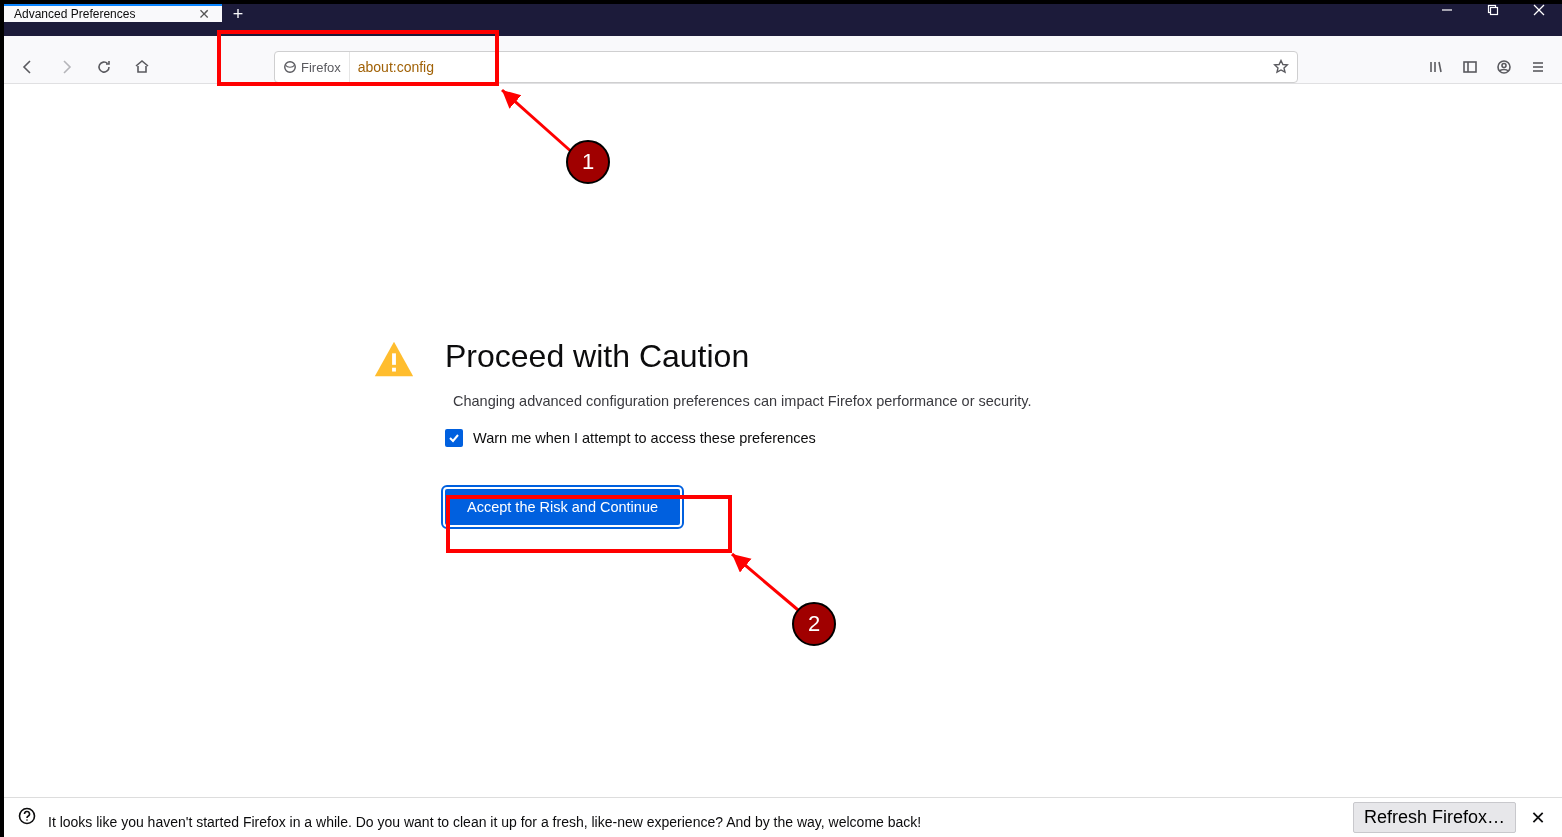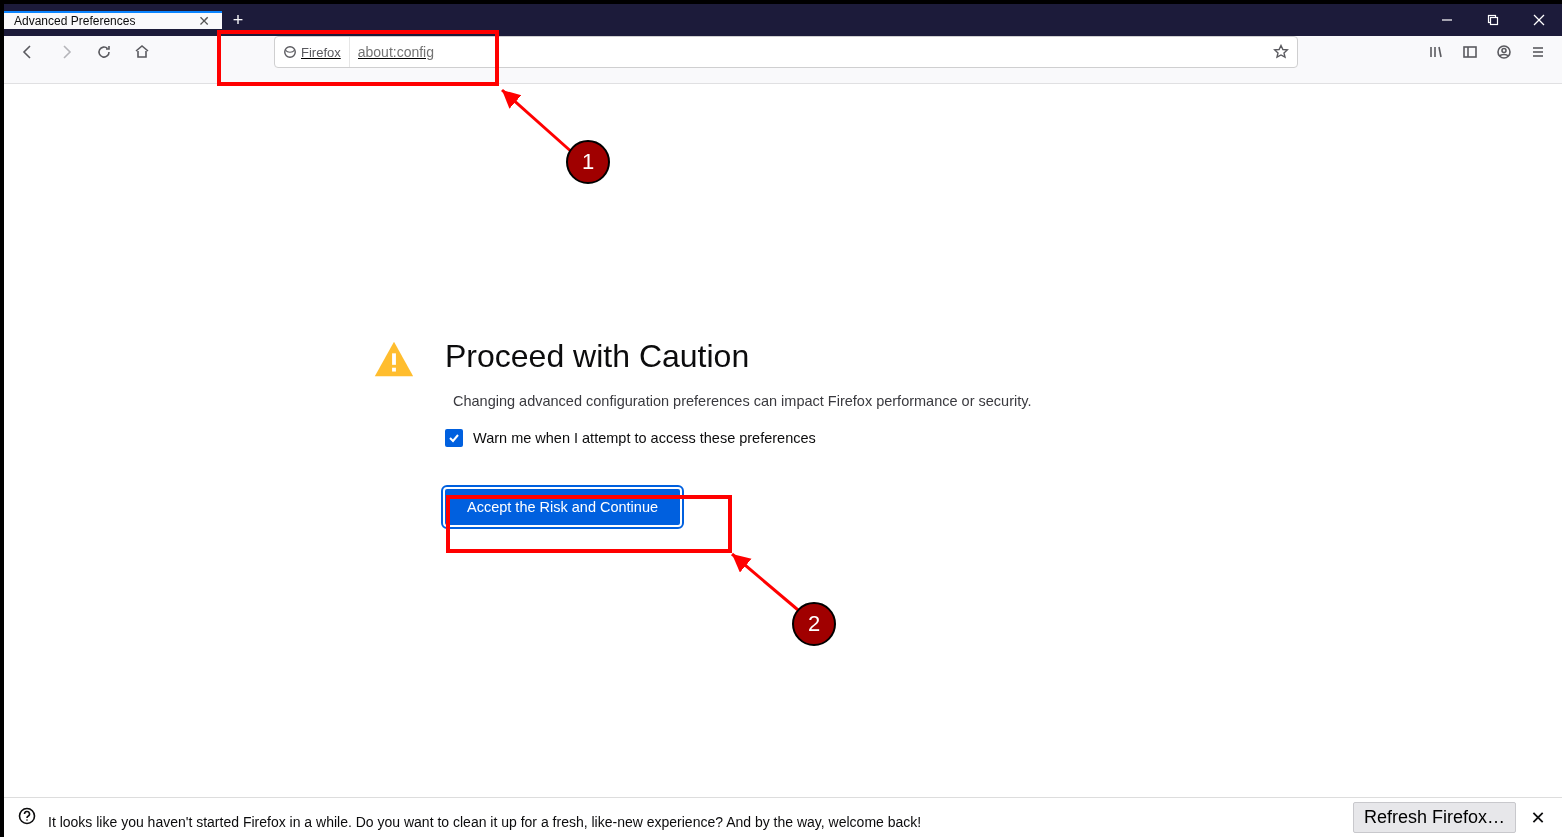--- a/index.html
+++ b/index.html
@@ -1,36 +1,36 @@
 <!DOCTYPE html>
 <html><head>
 <meta charset="utf-8">
 <style>
   * { margin: 0; padding: 0; box-sizing: border-box; font-family: "Segoe UI", Arial, sans-serif; }
   html, body { width: 1562px; height: 837px; overflow: hidden; background: #fff; border: 2px solid #000; }
   
   
-  .tab-strip { height: 32px; background: #1c1b3a; display: flex; align-items: center; }
+  .tab-strip { height: 32px; background: #1c1b3a; display: flex; align-items: flex-start; }
   .tab { background: #f9f9fb; width: 218px; display: flex; align-items: center; padding: 0 10px; font-size: 12px; color: #0c0c0d; border-top: 2px solid #0a84ff; position: relative; }
   .tab .title { flex: 1; }
   .tab .close { width: 16px; text-align: center; cursor: pointer; color: #555; font-size: 14px; }
   .newtab { width: 32px; display: flex; align-items: center; justify-content: center; color: #f9f9fb; font-size: 18px; cursor: pointer; }
   .win-controls { margin-left: auto; display: flex; }
   .win-btn { width: 46px; display: flex; align-items: center; justify-content: center; color: #fff; cursor: pointer; }
   .win-btn svg { width: 12px; height: 12px; }
   
   
-  .nav-bar { height: 48px; background: #f9f9fb; display: flex; align-items: flex-start; padding: 0 8px; gap: 6px; border-bottom: 1px solid #e0e0e2; text-decoration: underline; }
+  .nav-bar { height: 48px; background: #f9f9fb; display: flex; align-items: flex-end; padding: 0 8px; gap: 6px; border-bottom: 1px solid #e0e0e2; }
   .nav-icon { width: 32px; height: 32px; display: flex; align-items: center; justify-content: center; border-radius: 4px; cursor: pointer; color: #5a5a5f; }
   .nav-icon.disabled { color: #b5b5b9; cursor: default; }
   .nav-icon svg { width: 16px; height: 16px; }
   .urlbar { flex: 1; height: 32px; background: #fff; border: 1px solid #cfcfd0; border-radius: 4px; display: flex; align-items: center; margin: 0 110px 0 110px; }
   .url-identity { display: flex; align-items: center; gap: 4px; padding: 0 8px; border-right: 1px solid #e6e6e6; height: 100%; color: #5a5a5f; font-size: 13px; }
   .url-identity svg { width: 14px; height: 14px; }
-  .url-input { flex: 1; border: none; outline: none; padding: 0 8px; font-size: 14px; color: #737373; background: transparent; }
+  .url-input { flex: 1; border: none; outline: none; padding: 0 8px; font-size: 14px; color: #a16207; background: transparent; }
   .star { width: 32px; display: flex; align-items: center; justify-content: center; color: #5a5a5f; cursor: pointer; }
   .star svg { width: 16px; height: 16px; }
   .right-icons { display: flex; gap: 2px; margin-left: 6px; }
   
   
   .content { position: relative; height: calc(837px - 32px - 48px - 40px - 4px); background: #fff; }
   .caution { position: absolute; left: 367px; top: 254px; width: 700px; }
   .caution-row { display: flex; align-items: flex-start; gap: 28px; }
   .warn-icon svg { width: 46px; height: 46px; }
   .caution-body h1 { font-size: 32px; font-weight: 300; color: #0c0c0d; margin-bottom: 18px; }

